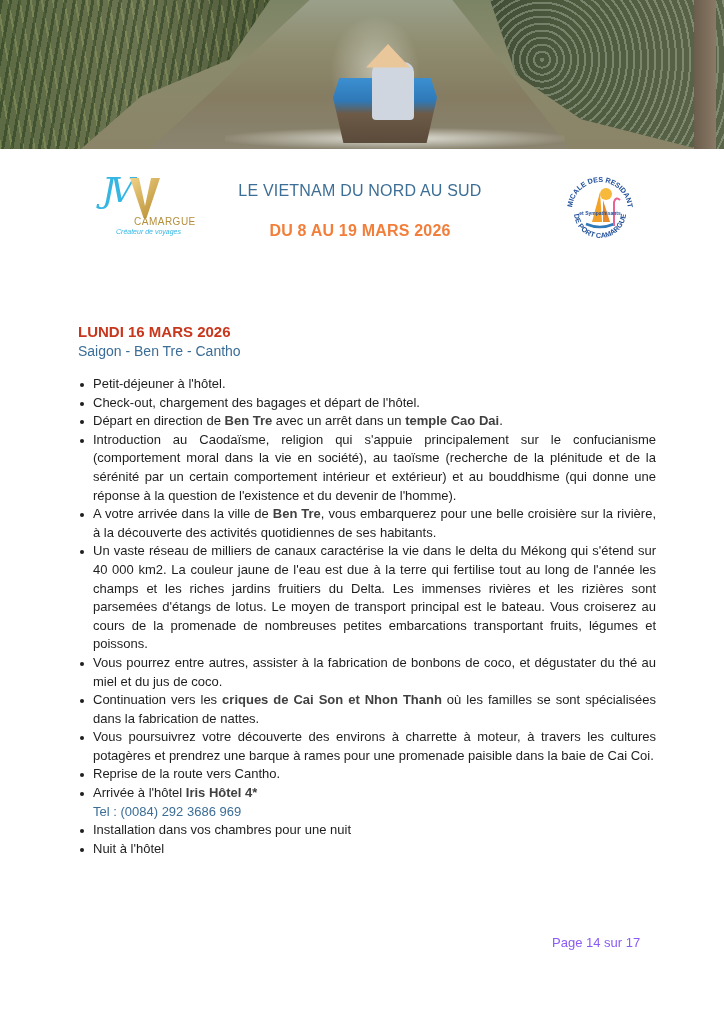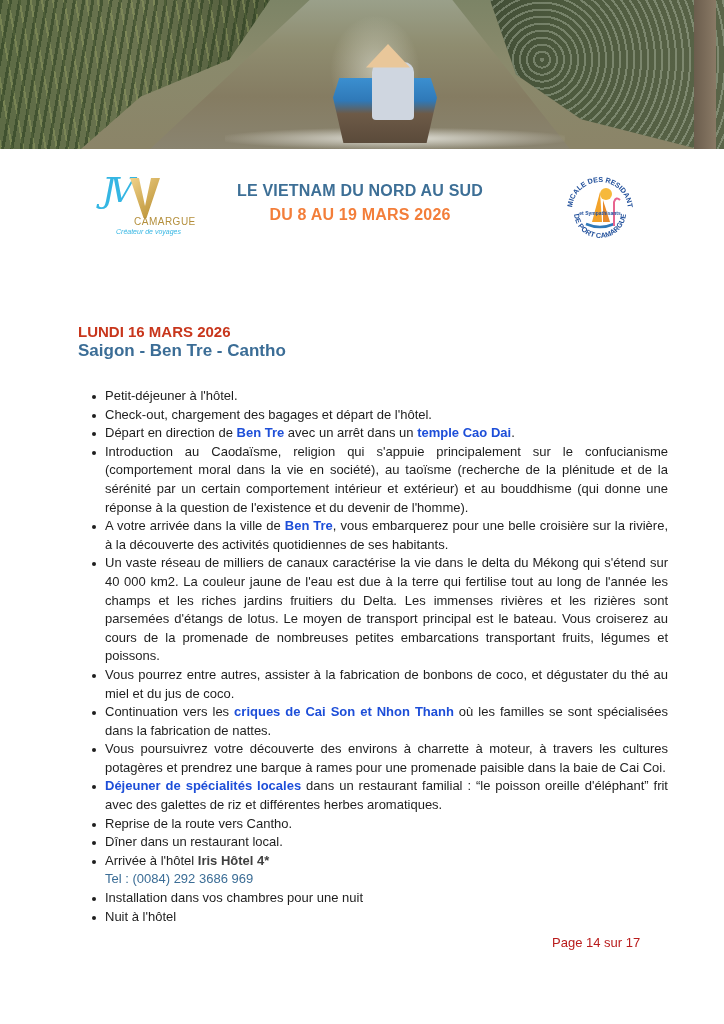--- a/index.html
+++ b/index.html
@@ -40,39 +40,39 @@
     
     .logo-left { position: absolute; left: 100px; top: 172px; width: 100px; height: 66px; }
     .logo-left .jv { position: absolute; left: 2px; top: -2px; font-family: "DejaVu Serif", serif;
       font-size: 34px; font-style: italic; color: #35b6e3; letter-spacing: -6px; }
     .logo-left .v-gold { position: absolute; left: 30px; top: 6px; width: 30px; height: 40px;
       background: linear-gradient(135deg, #f1d28a, #b58b2c); clip-path: polygon(0 0, 30% 0, 50% 70%, 70% 0, 100% 0, 55% 100%, 45% 100%); }
     .logo-left .voyages { position: absolute; left: 34px; top: 44px; font-size: 10px; color: #b48f3c; letter-spacing: 0.5px; }
     .logo-left .tagline { position: absolute; left: 16px; top: 56px; font-size: 7px; font-style: italic; color: #35b6e3; white-space: nowrap; }
 
     .title-block { position: absolute; left: 200px; top: 180px; width: 320px; text-align: center; }
-    .title-main { font-size: 16px; font-weight: bold; color: #3d6f96; letter-spacing: 0.2px; line-height: 22px; }
-    .title-dates { font-size: 16px; font-weight: bold; color: #f37e3a; letter-spacing: 0.2px; line-height: 22px; margin-top: 2px; }
+    .title-main { font-size: 16px; font-weight: normal; color: #3d6f96; letter-spacing: 0.2px; line-height: 22px; }
+    .title-dates { font-size: 16px; font-weight: bold; color: #f37e3a; letter-spacing: 0.2px; line-height: 22px; margin-top: 18px; }
 
     .logo-right { position: absolute; left: 562px; top: 170px; width: 76px; height: 76px; border-radius: 50%;
       background: #ffffff; }
     .logo-right svg { width: 76px; height: 76px; display: block; }
 
     
     .day-heading { position: absolute; left: 78px; top: 322px; font-size: 15px; font-weight: bold; color: #c8361c; line-height: 20px; }
-    .day-route { position: absolute; left: 78px; top: 341px; font-size: 17px; font-weight: bold; color: #3b6d96; line-height: 20px; }
+    .day-route { position: absolute; left: 78px; top: 341px; font-size: 14px; font-weight: normal; color: #3b6d96; line-height: 20px; }
 
-    .itinerary { position: absolute; left: 72px; top: 371px; width: 580px; margin: 16px; padding: 0; list-style: none; }
+    .itinerary { position: absolute; left: 72px; top: 371px; width: 580px; margin: 4px; padding: 0; list-style: none; }
     .itinerary li { position: relative; padding-left: 17px; font-size: 13px; line-height: 18.6px; text-align: justify; color: #1e1e1e; }
     .itinerary li::before { content: ""; position: absolute; left: 4px; top: 8px; width: 4px; height: 4px; border-radius: 50%; background: #1e1e1e; }
-    .itinerary b { font-weight: bold; color: #1d4ed8; }
+    .itinerary b { font-weight: bold; color: #404040; }
     .itinerary .hotel-name { color: #404040; font-weight: bold; }
     .itinerary .addr { display: block; color: #3b6d96; text-align: left; }
 
-    .page-number { position: absolute; left: 552px; top: 935px; font-size: 13px; color: #b91c1c; }
+    .page-number { position: absolute; left: 552px; top: 935px; font-size: 13px; color: #8b5cf6; }
   </style>
 </head>
 <body>
 
 <div class="hero">
   <div class="canal"></div>
   <div class="shine"></div>
   <div class="veg-left"></div>
   <div class="veg-right"></div>
   <div class="post"></div>
@@ -122,23 +122,21 @@
 <ul class="itinerary">
   <li><span>Petit-déjeuner à l'hôtel.</span></li>
   <li><span>Check-out, chargement des bagages et départ de l'hôtel.</span></li>
   <li><span>Départ en direction de </span><b>Ben Tre</b><span> avec un arrêt dans un </span><b>temple Cao Dai</b><span>.</span></li>
   <li><span>Introduction au Caodaïsme, religion qui s'appuie principalement sur le confucianisme (comportement moral dans la vie en société), au taoïsme (recherche de la plénitude et de la sérénité par un certain comportement intérieur et extérieur) et au bouddhisme (qui donne une réponse à la question de l'existence et du devenir de l'homme).</span></li>
   <li><span>A votre arrivée dans la ville de </span><b>Ben Tre</b><span>, vous embarquerez pour une belle croisière sur la rivière, à la découverte des activités quotidiennes de ses habitants.</span></li>
   <li><span>Un vaste réseau de milliers de canaux caractérise la vie dans le delta du Mékong qui s'étend sur 40 000 km2. La couleur jaune de l'eau est due à la terre qui fertilise tout au long de l'année les champs et les riches jardins fruitiers du Delta. Les immenses rivières et les rizières sont parsemées d'étangs de lotus. Le moyen de transport principal est le bateau. Vous croiserez au cours de la promenade de nombreuses petites embarcations transportant fruits, légumes et poissons.</span></li>
   <li><span>Vous pourrez entre autres, assister à la fabrication de bonbons de coco, et dégustater du thé au miel et du jus de coco.</span></li>
   <li><span>Continuation vers les </span><b>criques de Cai Son et Nhon Thanh</b><span> où les familles se sont spécialisées dans la fabrication de nattes.</span></li>
   <li><span>Vous poursuivrez votre découverte des environs à charrette à moteur, à travers les cultures potagères et prendrez une barque à rames pour une promenade paisible dans la baie de Cai Coi.</span></li>
-  <li><b>Déjeuner de spécialités locales</b><span> dans un restaurant familial : “le poisson oreille d'éléphant” frit avec des galettes de riz et différentes herbes aromatiques.</span></li>
   <li><span>Reprise de la route vers Cantho.</span></li>
-  <li><span>Dîner dans un restaurant local.</span></li>
   <li>
     <span>Arrivée à l'hôtel </span><span class="hotel-name">Iris Hôtel 4*</span>
     <span class="addr">Tel : (0084) 292 3686 969</span>
   </li>
   <li><span>Installation dans vos chambres pour une nuit</span></li>
   <li><span>Nuit à l'hôtel</span></li>
 </ul>
 
 <div class="page-number">Page 14 sur 17</div>
 

